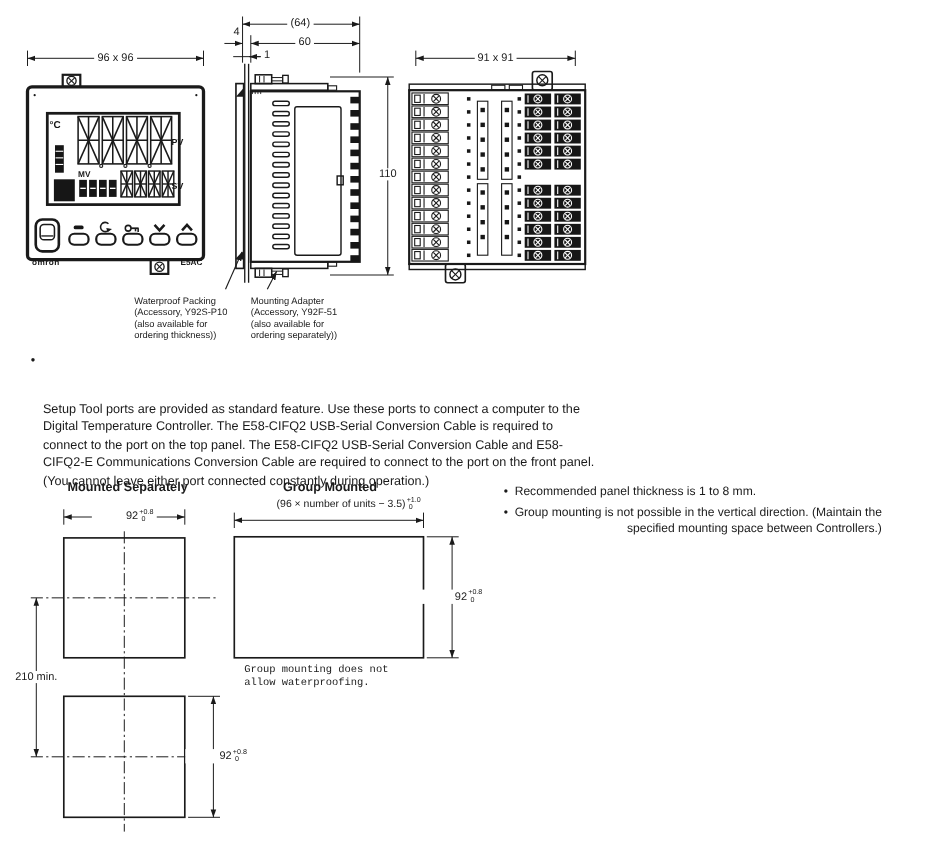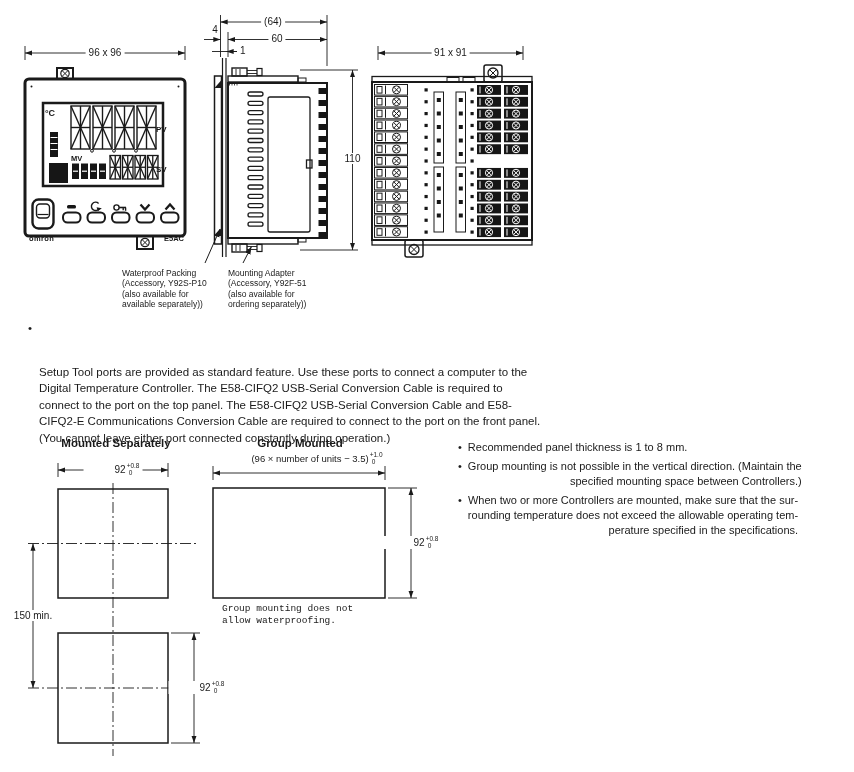--- a/index.html
+++ b/index.html
@@ -542,21 +542,21 @@
   <span class="lbl ctr wbg" style="left:273px;top:15.5px">(64)</span>
   <span class="lbl ctr wbg" style="left:277px;top:33px">60</span>
   <span class="lbl ctr" style="left:215px;top:23.5px">4</span>
   <span class="lbl" style="left:240px;top:45px">1</span>
   <span class="lbl ctr wbg" style="left:352.5px;top:153px">110</span>
   <span class="lbl ctr wbg" style="left:450.5px;top:46.5px">91 x 91</span>
 
   <div class="callout" style="left:122px;top:268px">Waterproof Packing
 (Accessory, Y92S-P10
 (also available for
- available separately))</div>
+ ordering thickness))</div>
   <div class="callout" style="left:228px;top:268px">Mounting Adapter
 (Accessory, Y92F-51
 (also available for
  ordering separately))</div>
 
   <div class="bullet-note" style="left:28px;top:320px;width:620px">
     <span class="ntxt">Setup Tool ports are provided as standard feature. Use these ports to connect a computer to the
 Digital Temperature Controller. The E58-CIFQ2 USB-Serial Conversion Cable is required to
 connect to the port on the top panel. The E58-CIFQ2 USB-Serial Conversion Cable and E58-
 CIFQ2-E Communications Conversion Cable are required to connect to the port on the front panel.
@@ -619,21 +619,21 @@
 
   <span class="lbl ctr wbg" style="left:113px;top:463px">
     <span class="dim">
         <span>92</span>
         <span class="tol">
           <span class="tu">+0.8</span>
           <span class="tl">0</span>
         </span>
       </span>
   </span>
-  <span class="lbl ctr wbg" style="left:33px;top:610px">150 min.</span>
+  <span class="lbl ctr wbg" style="left:33px;top:610px">210 min.</span>
   <span class="lbl ctr wbg" style="left:198px;top:681px">
     <span class="dim">
         <span>92</span>
         <span class="tol">
           <span class="tu">+0.8</span>
           <span class="tl">0</span>
         </span>
       </span>
   </span>
   <span class="lbl ctr wbg" style="left:412px;top:536px">
@@ -650,19 +650,14 @@
 allow waterproofing.</div>
 
   <ul id="side-notes">
     <li>
         <span class="ntxt">Recommended panel thickness is 1 to 8 mm.</span>
       </li>
     <li>
         <span class="ntxt">Group mounting is not possible in the vertical direction. (Maintain the
 specified mounting space between Controllers.)</span>
       </li>
-    <li>
-        <span class="ntxt">When two or more Controllers are mounted, make sure that the sur-
-rounding temperature does not exceed the allowable operating tem-
-perature specified in the specifications.</span>
-      </li>
   </ul>
 </div>
 
 </body></html>

